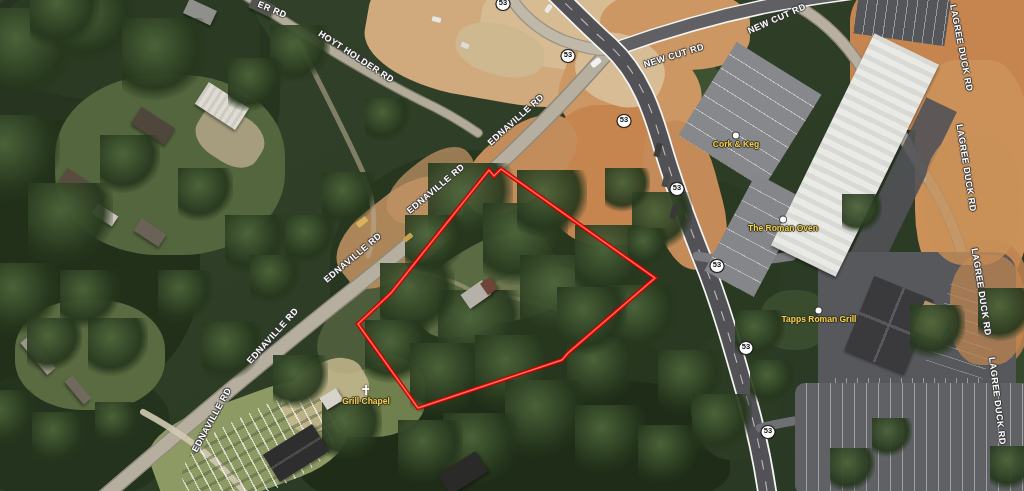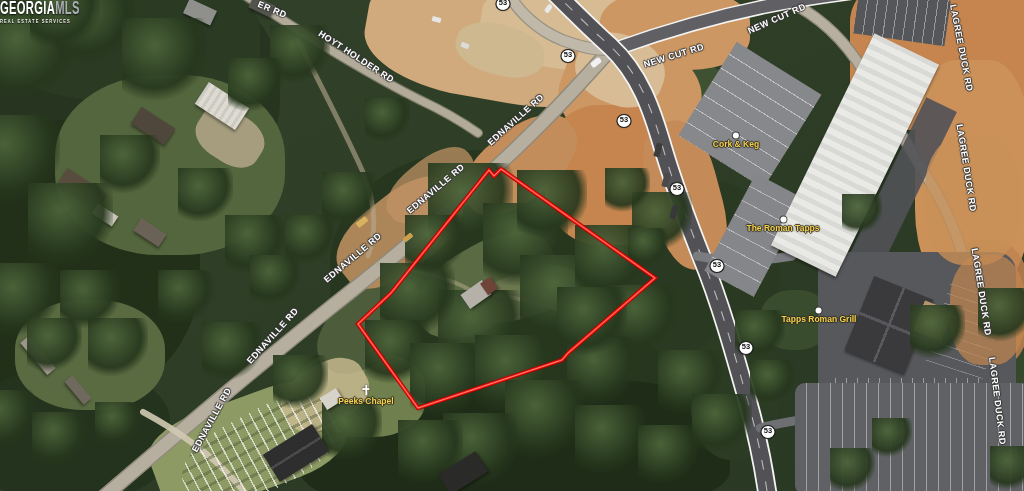--- a/index.html
+++ b/index.html
@@ -269,33 +269,26 @@
       <div class="sh" style="left: 677px; top: 189px; --r: 0deg;">53</div>
       <div class="sh" style="left: 717px; top: 266px; --r: 0deg;">53</div>
       <div class="sh" style="left: 746px; top: 348px; --r: 0deg;">53</div>
       <div class="sh" style="left: 768px; top: 432px; --r: 0deg;">53</div>
       <div class="poi" style="left: 736px; top: 142px; --r: 0deg;">
       <span class="poi-ic restaurant-icon"></span>
       <span class="poi-tx">Cork &amp; Keg</span>
     </div>
       <div class="poi" style="left: 783px; top: 226px; --r: 0deg;">
       <span class="poi-ic restaurant-icon"></span>
-      <span class="poi-tx">The Roman Tapps</span>
+      <span class="poi-tx">The Roman Oven</span>
     </div>
       <div class="poi" style="left: 819px; top: 317px; --r: 0deg;">
       <span class="poi-ic restaurant-icon"></span>
       <span class="poi-tx">Tapps Roman Grill</span>
     </div>
       <div class="poi" style="left: 366px; top: 397px; --r: 0deg;">
       <span class="poi-ic church-icon"></span>
-      <span class="poi-tx">Peeks Chapel</span>
-    </div>
-    </div>
-
-  <div class="wm">
-    <div class="wm-row">
-      <span class="wm-georgia">GEORGIA</span>
-        <span class="wm-mlswrap"><span class="wm-swoosh"></span><span class="wm-mls">MLS</span></span>
-    </div>
-    <div class="wm-tag">REAL ESTATE SERVICES</div>
-  </div>
+      <span class="poi-tx">Grill Chapel</span>
+    </div>
+    </div>
+
 
 </div>
 
 </body></html>

